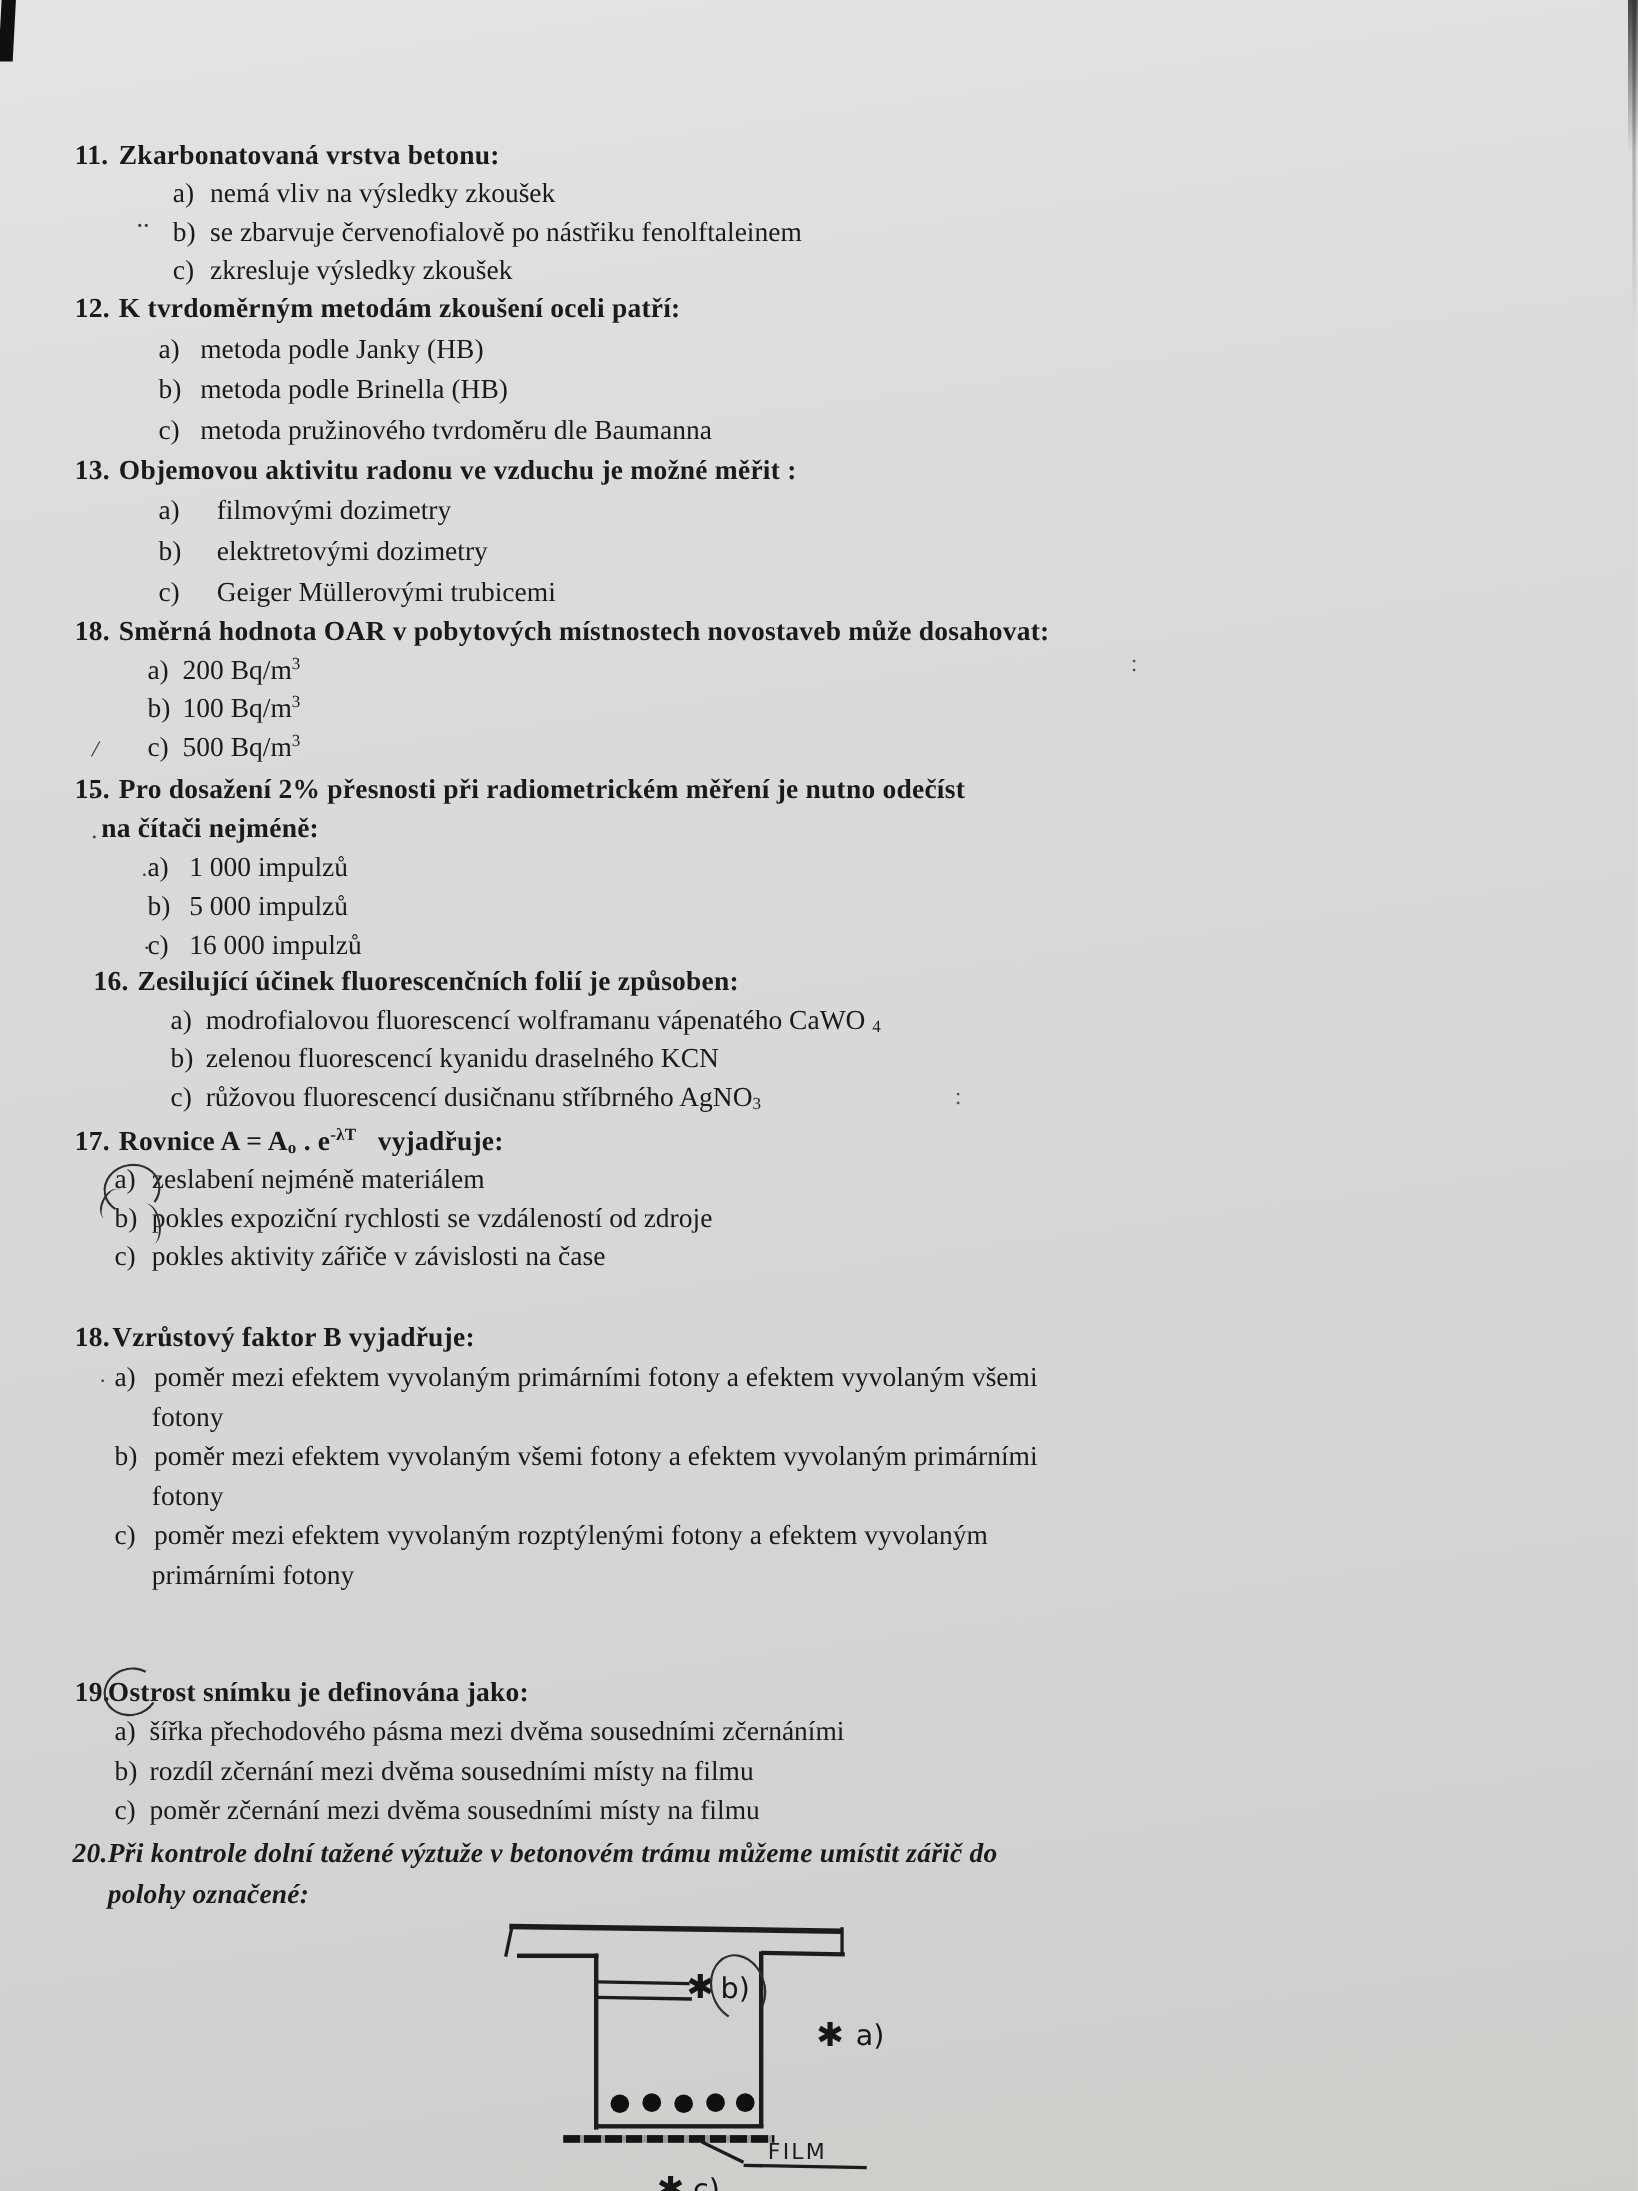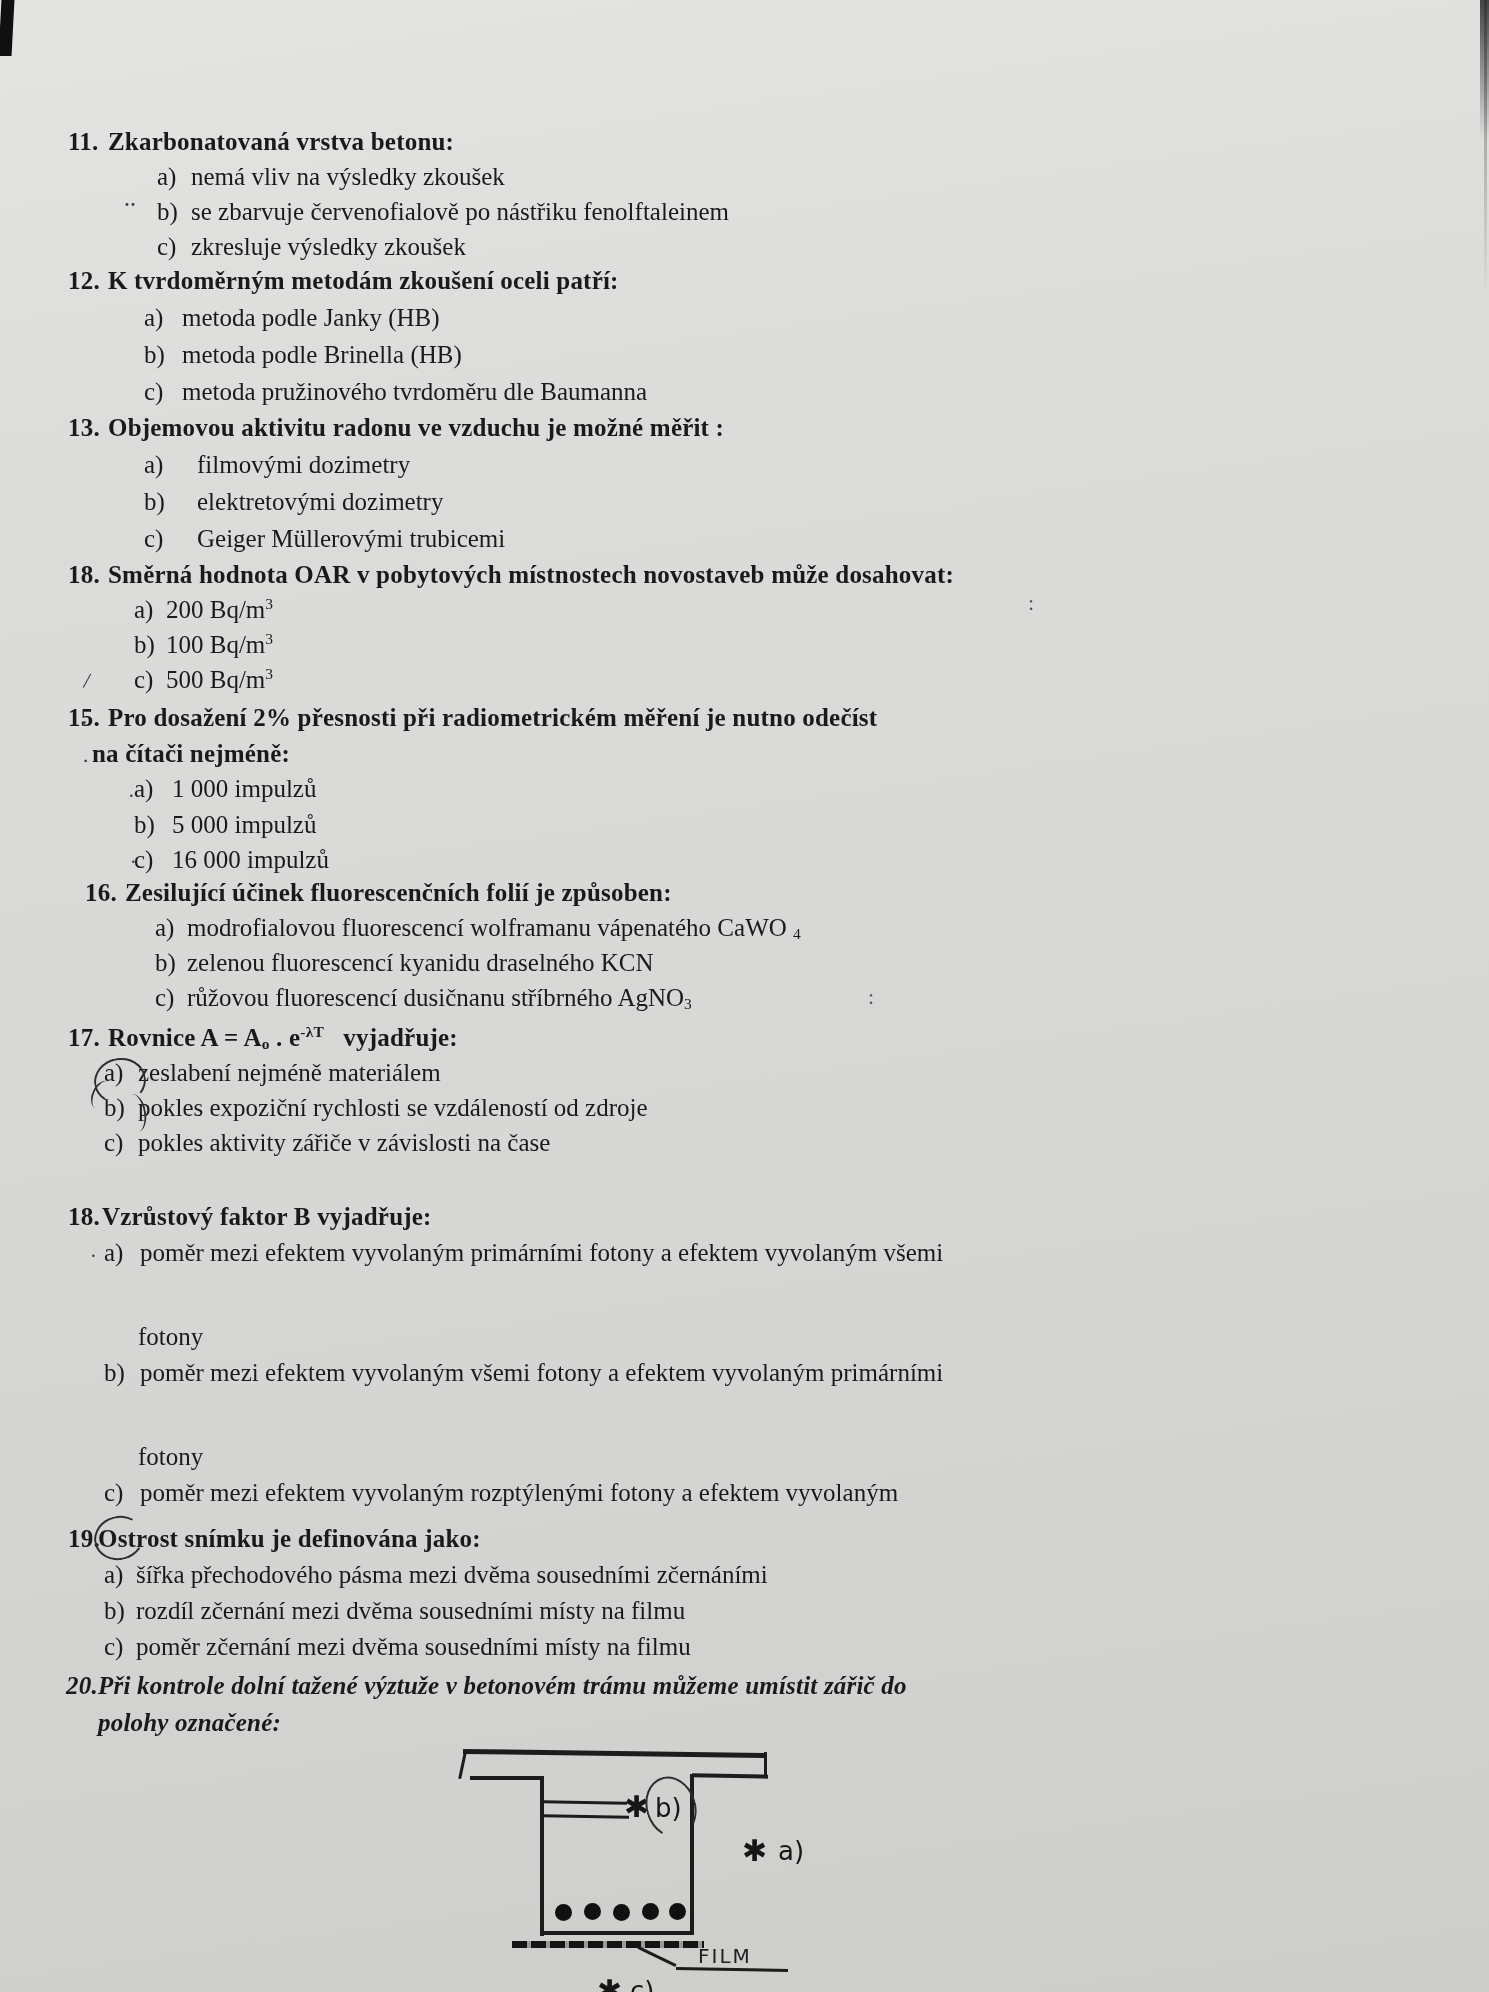--- a/index.html
+++ b/index.html
@@ -8,21 +8,21 @@
     font-family:"Liberation Serif", serif;color:#1a1a1a;
     background:linear-gradient(172deg,#e4e4e2 0%,#dcdcda 22%,#d7d7d5 55%,#d1d1cf 85%,#cdcdca 100%);
   }
   .page{position:absolute;inset:0;}
   .q{position:absolute;left:0;right:0;font-size:25px;}
   .row{position:relative;height:var(--p,35px);line-height:var(--p,35px);white-space:pre-wrap;}
   .row.head{padding-left:108px;font-weight:bold;letter-spacing:.2px;}
   .row.head2{padding-left:92px;font-weight:bold;letter-spacing:.2px;}
   .num{position:absolute;left:68px;top:0;font-weight:bold;}
   .row.opt{padding-left:var(--tx,182px);}
-  .row.cont{padding-left:var(--cx,138px);margin-top:48px;}
+  .row.cont{padding-left:var(--cx,138px);}
   .lbl{position:absolute;left:var(--lx,144px);top:0;}
   sup{font-size:62%;vertical-align:baseline;position:relative;top:-0.55em;}
   sub{font-size:62%;vertical-align:baseline;position:relative;top:0.18em;}
   
   .pen{position:absolute;border:2px solid #2e2e2e;border-radius:50%;background:transparent;}
   .pen.open-b{border-bottom-color:transparent;}
   .pen.open-r{border-right-color:transparent;}
   .arc{position:absolute;border-radius:50%;background:transparent;}
   
   .diagram{position:absolute;left:440px;top:1735px;width:420px;height:300px;}
@@ -111,20 +111,21 @@
   <div class="arc" style="left:92px;top:1080px;width:18px;height:30px;border-left:2px solid #2e2e2e;transform:rotate(25deg);"></div>
   <div class="arc" style="left:124px;top:1094px;width:20px;height:38px;border-right:2px solid #2e2e2e;transform:rotate(-10deg);"></div>
 
   <div class="q" style="top:1199px;--p:36px;">
     <div class="row head" style="padding-left:102px;"><span class="num">18.</span><span class="htext">Vzrůstový faktor B vyjadřuje:</span></div>
     <div class="row opt" style="--lx:104px;--tx:140px;"><span class="lbl">a)</span><span class="otext">poměr mezi efektem vyvolaným primárními fotony a efektem vyvolaným všemi</span></div>
     <div class="row cont"><span class="otext">fotony</span></div>
     <div class="row opt" style="--lx:104px;--tx:140px;"><span class="lbl">b)</span><span class="otext">poměr mezi efektem vyvolaným všemi fotony a efektem vyvolaným primárními</span></div>
     <div class="row cont"><span class="otext">fotony</span></div>
     <div class="row opt" style="--lx:104px;--tx:140px;"><span class="lbl">c)</span><span class="otext">poměr mezi efektem vyvolaným rozptýlenými fotony a efektem vyvolaným</span></div>
+    <div class="row cont"><span class="otext">primárními fotony</span></div>
   </div>
 
   <div class="q" style="top:1485px;margin-top:36px;--p:36px;">
     <div class="row head" style="padding-left:98px;"><span class="num">19.</span><span class="htext">Ostrost snímku je definována jako:</span></div>
     <div class="row opt" style="--lx:104px;--tx:136px;"><span class="lbl">a)</span><span class="otext">šířka přechodového pásma mezi dvěma sousedními zčernáními</span></div>
     <div class="row opt" style="--lx:104px;--tx:136px;"><span class="lbl">b)</span><span class="otext">rozdíl zčernání mezi dvěma sousedními místy na filmu</span></div>
     <div class="row opt" style="--lx:104px;--tx:136px;"><span class="lbl">c)</span><span class="otext">poměr zčernání mezi dvěma sousedními místy na filmu</span></div>
   </div>
 
   <div class="pen open-r" style="left:94px;top:1516px;width:46px;height:40px;transform:rotate(-14deg);"></div>

